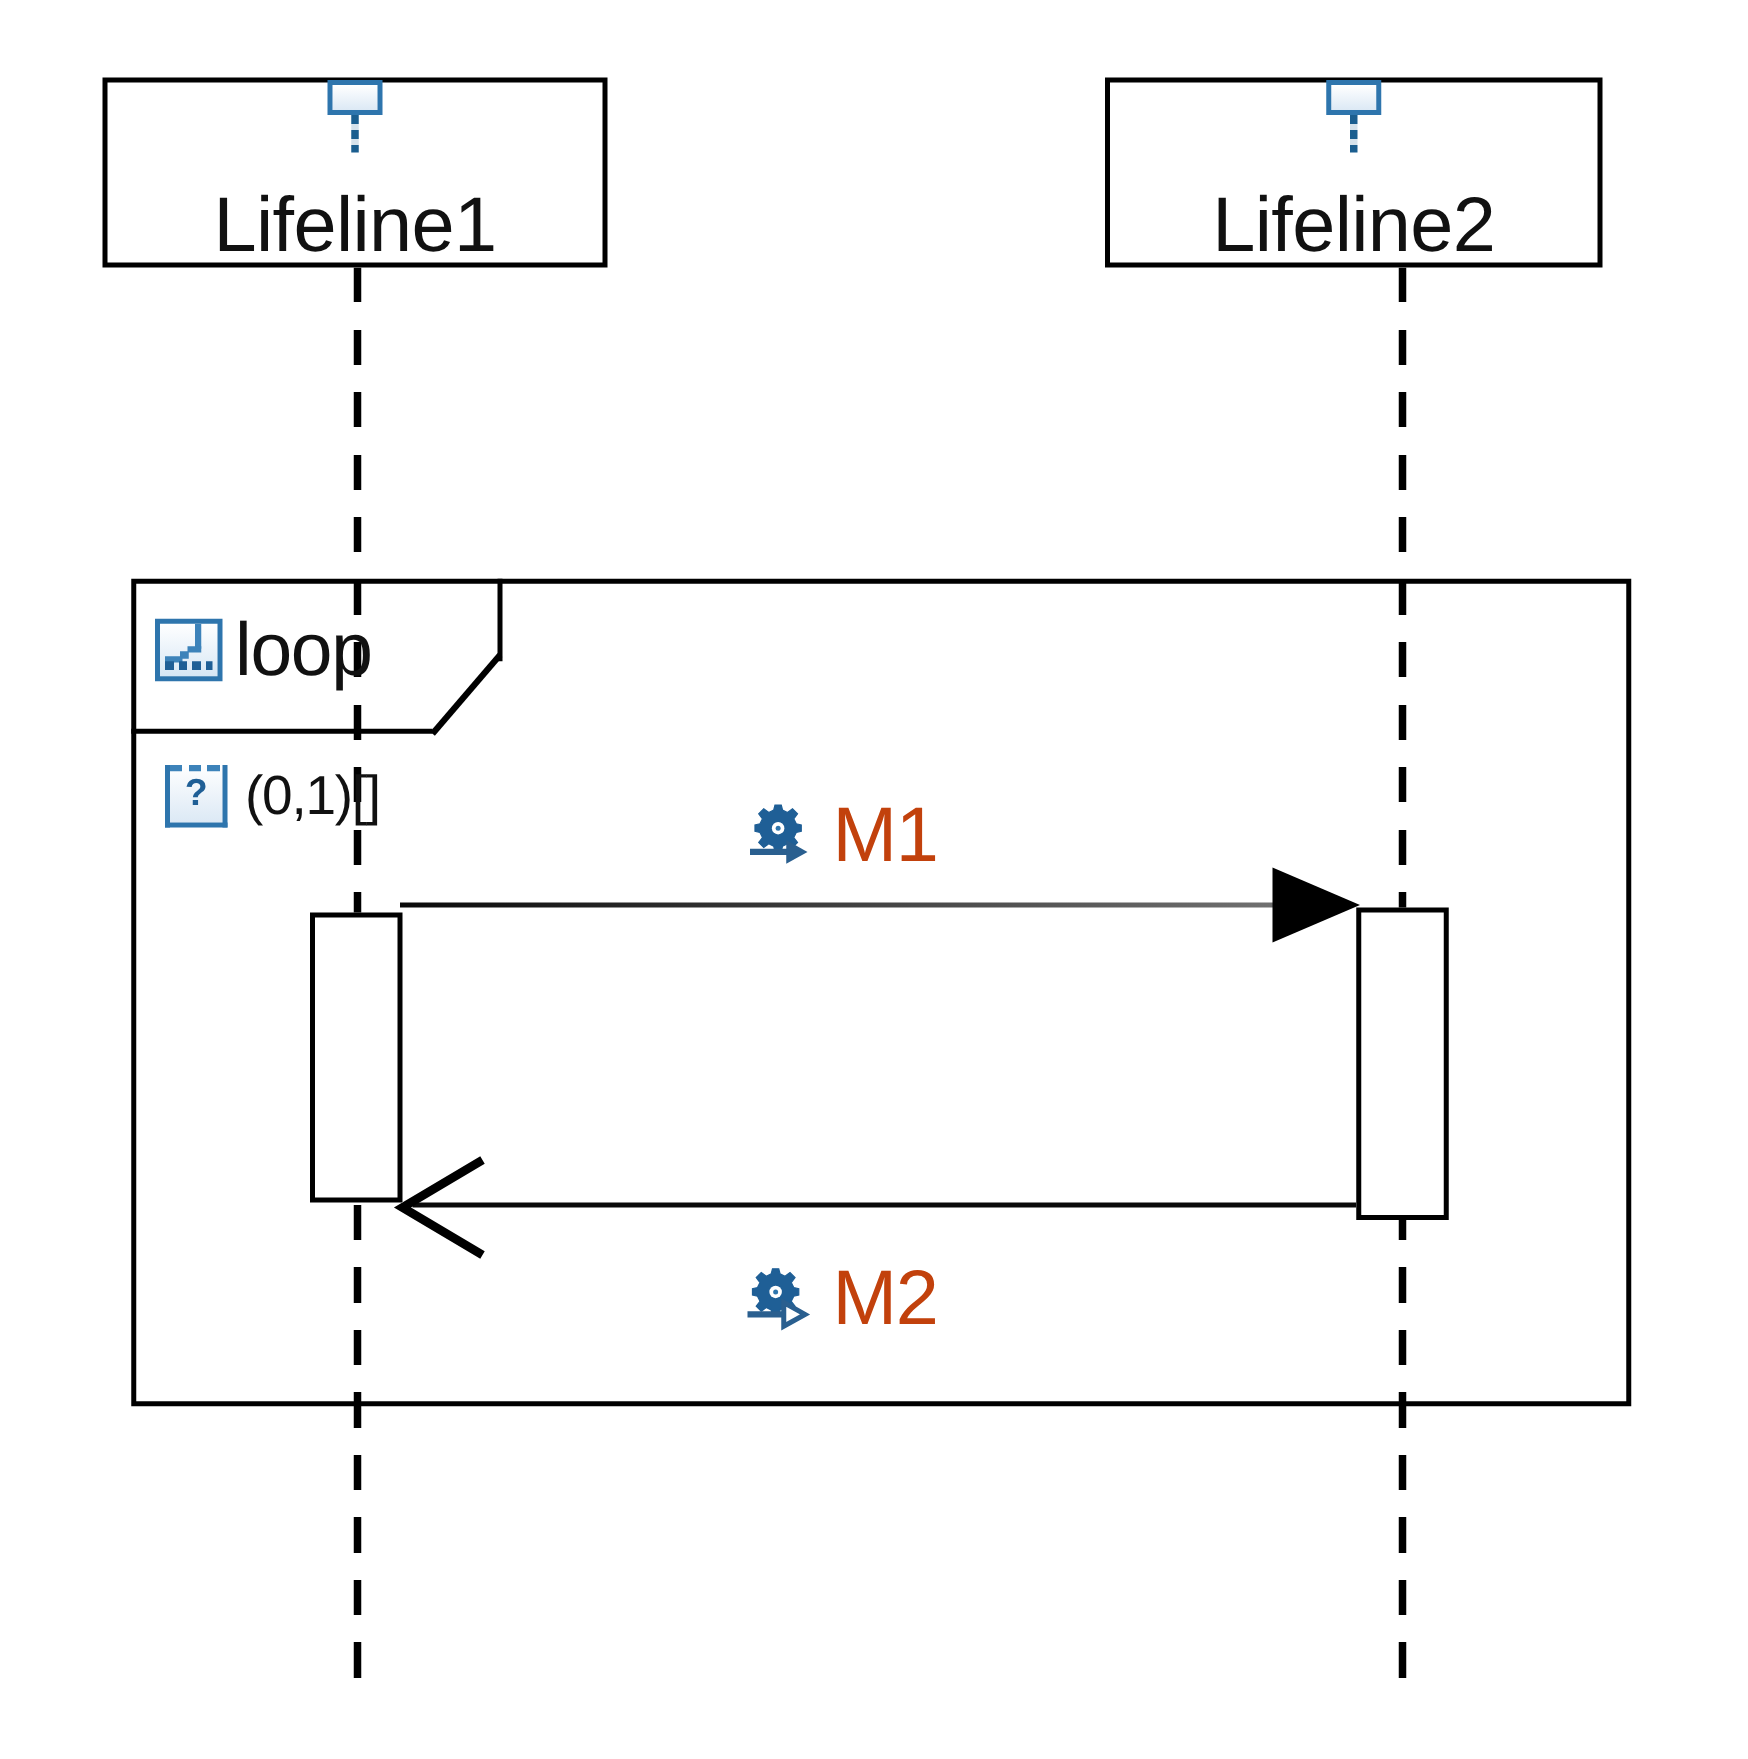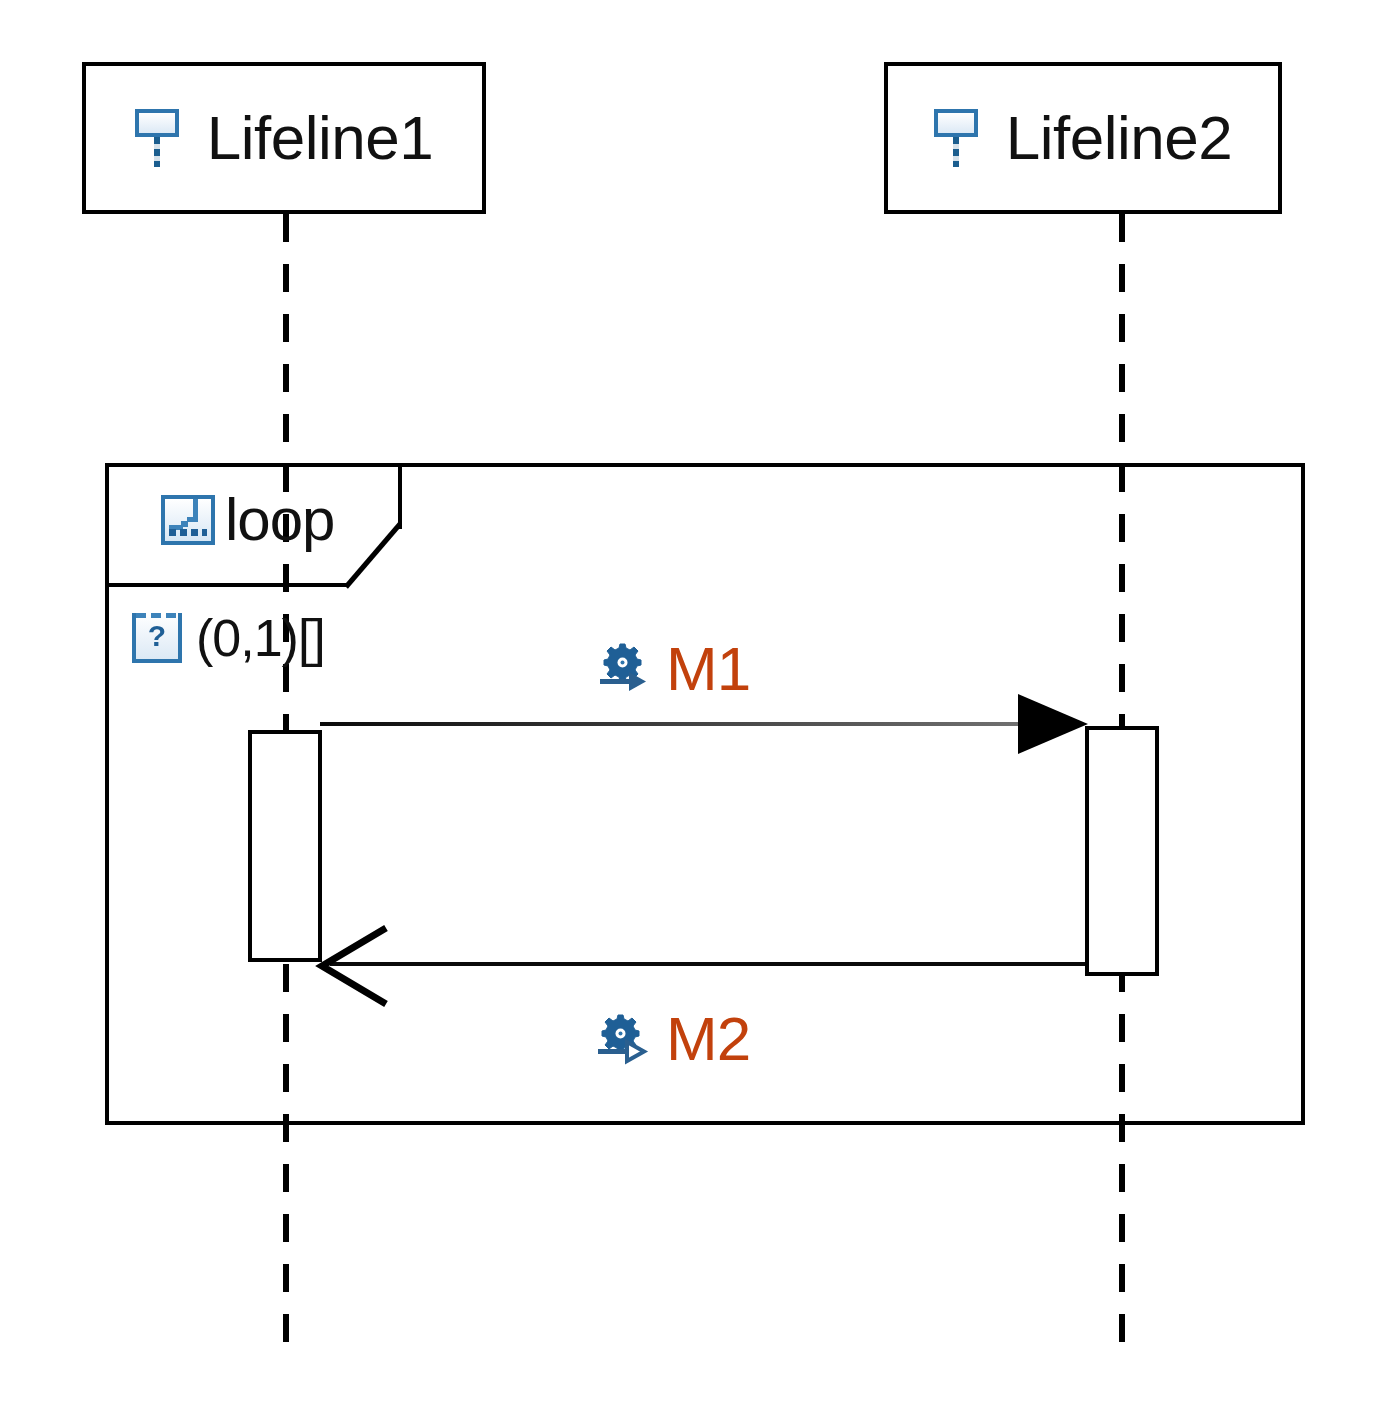--- a/index.html
+++ b/index.html
@@ -23,20 +23,21 @@
   .lifeline-head {
     position: absolute;
     box-sizing: border-box;
     border: 4px solid #000000;
     background: #ffffff;
     display: flex;
     align-items: center;
     justify-content: center;
     gap: 28px;
     padding: 0 16px;
+    flex-direction: column;
   }
   .lifeline-head-label {
     font-size: 62px;
     line-height: 1;
     color: #111111;
     white-space: nowrap;
     letter-spacing: -0.5px;
   }
 
   
@@ -115,21 +116,21 @@
     letter-spacing: -1px;
   }
   .guard-row {
     position: absolute;
     display: flex;
     align-items: center;
     gap: 14px;
     white-space: nowrap;
   }
   .guard-label {
-    font-size: 52px;
+    font-size: 44px;
     line-height: 1;
     color: #111111;
     letter-spacing: -1px;
   }
 
   
   .icon-fragment {
     position: relative;
     width: 54px;
     height: 50px;
@@ -273,21 +274,21 @@
   <div class="fragment-frame" style="left:105px; top:463px; width:1200px; height:662px;"></div>
 
   <div class="fragment-header-rule" style="left:105px; top:583px; width:241px;"></div>
 
   <div class="fragment-notch-v" style="left:398px; top:463px; height:66px;"></div>
 
   <svg class="fragment-notch-diag" style="left:330px; top:520px;" width="80" height="74" viewBox="0 0 80 74">
     <line x1="70" y1="4" x2="16" y2="67" stroke="#000000" stroke-width="5"></line>
   </svg>
 
-  <div class="fragment-operator-row" style="left:124px; top:490px;margin-left:37px;">
+  <div class="fragment-operator-row" style="left:124px; top:490px;">
     <span class="icon-fragment">
       <span class="if-step" style="left:28px; top:0px; width:5px; height:20px;"></span>
       <span class="if-step" style="left:22px; top:18px; width:11px; height:5px;"></span>
       <span class="if-step" style="left:16px; top:22px; width:7px; height:6px;"></span>
       <span class="if-step" style="left:4px; top:26px; width:14px; height:5px;"></span>
       <span class="if-dashes"></span>
     </span>
     <span class="fragment-operator-label">loop</span>
   </div>
 

